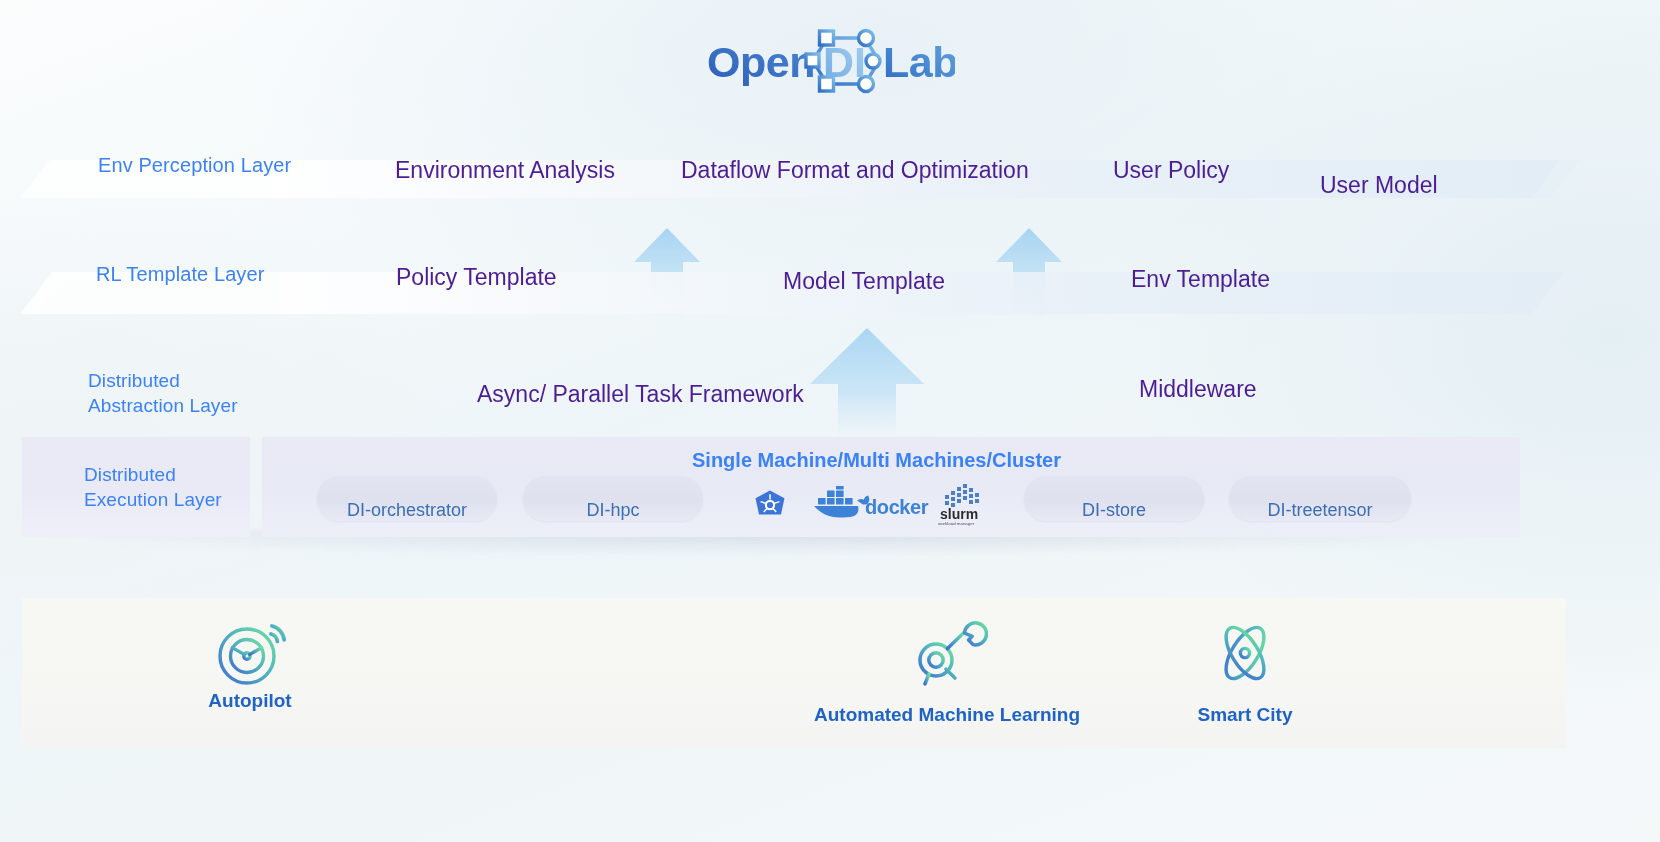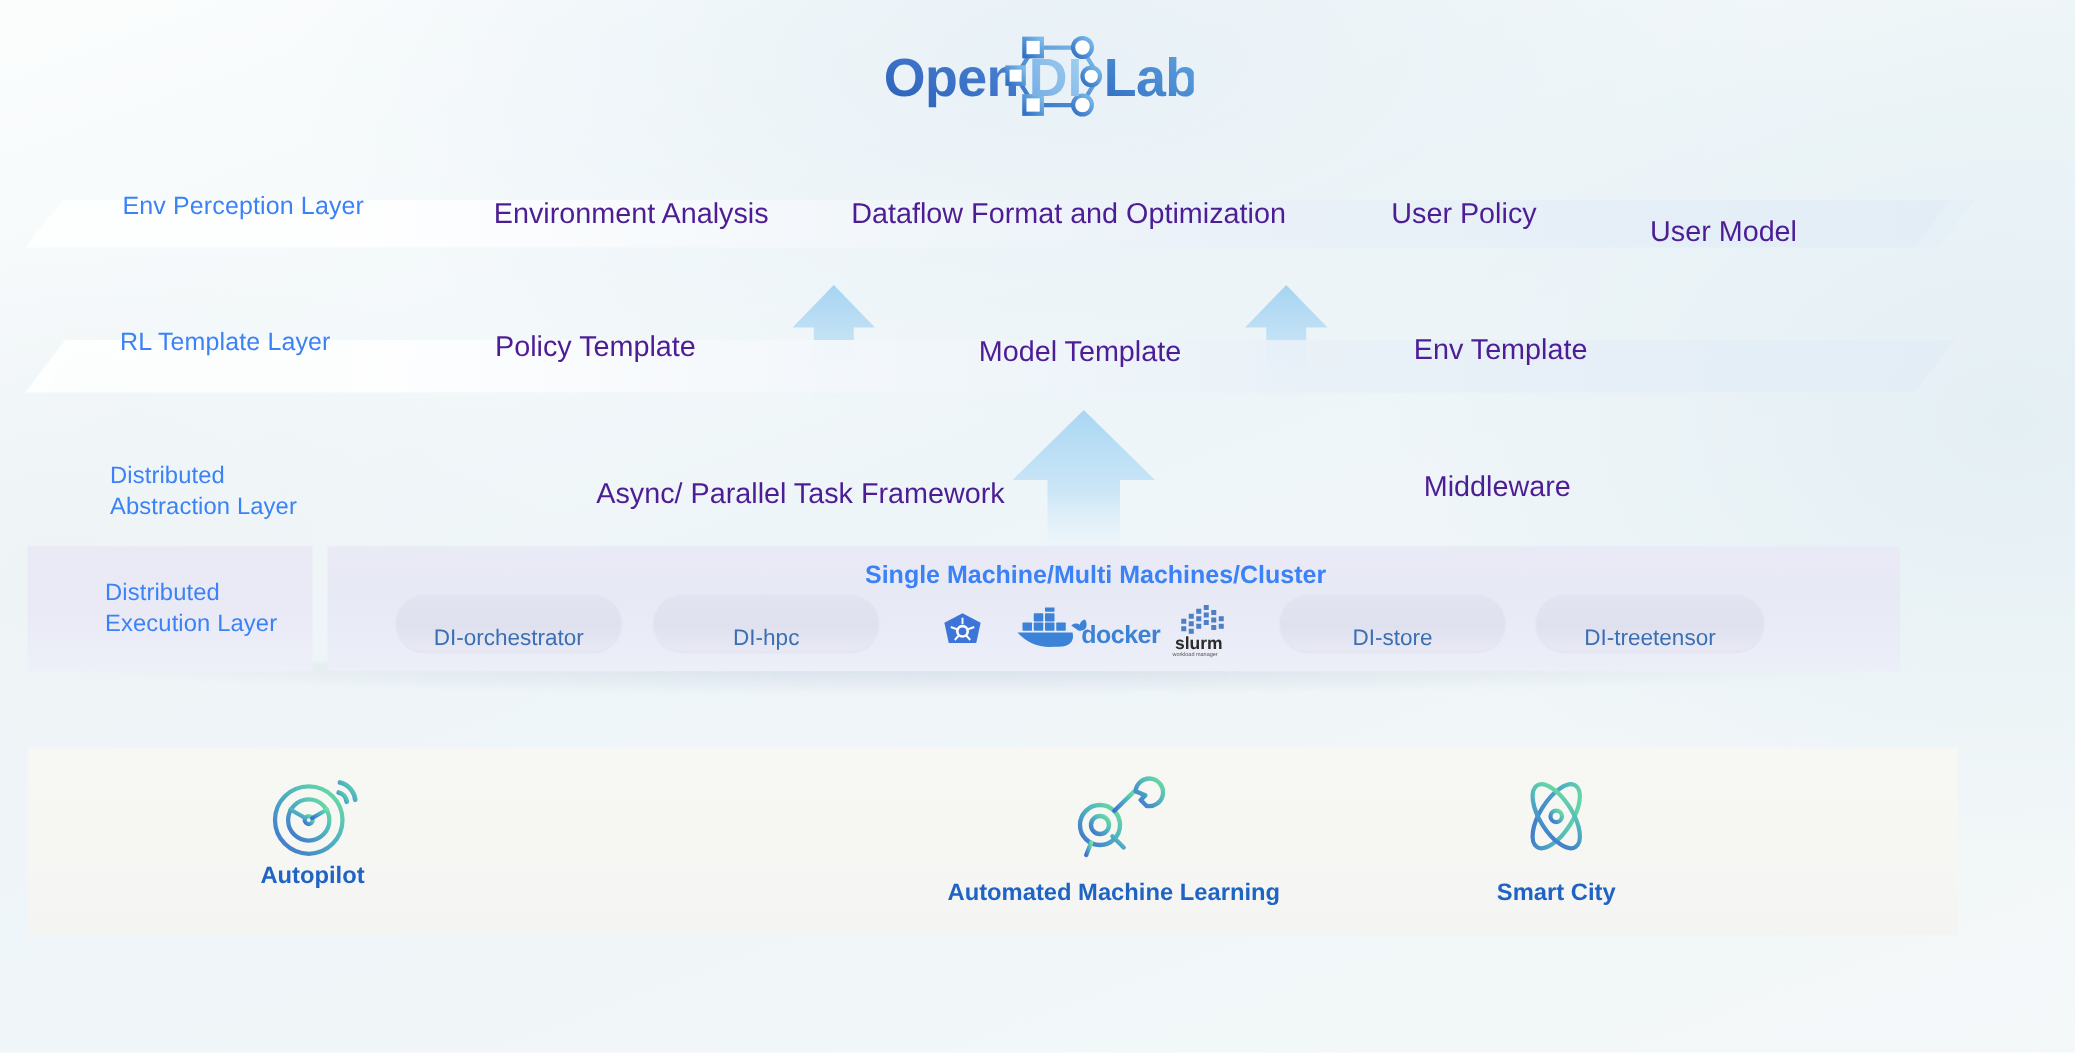--- a/index.html
+++ b/index.html
@@ -309,21 +309,21 @@
         <path d="M33.2 42.4 L21.4 35.6"></path>
         <path d="M38.8 42.4 L50.6 35.6"></path>
         <path d="M60 22 a8.5 8.5 0 0 1 6.4 7.4" stroke-width="3.8"></path>
         <path d="M61 14 a16 16 0 0 1 12.2 13.8" stroke-width="3.8"></path>
       </g>
     </svg>
     <span class="app-label" style="">Autopilot</span>
   </div>
 
 
-  <div class="app" style="left:756px; top:612px; width:270px;text-align:right;">
+  <div class="app" style="left:812px; top:612px; width:270px;text-align:right;">
     <svg class="app-icon" width="82" height="78" viewBox="0 0 82 78">
       <g fill="none" stroke="url(#appGrad)" stroke-width="3.5" stroke-linejoin="round" stroke-linecap="round">
         <circle cx="30" cy="48" r="16"></circle>
         <circle cx="30" cy="48" r="7.2"></circle>
         <path d="M41.5 36.6 L58 20.5"></path>
         <path d="M40 57 L49 66"></path>
         <path d="M23 62 L19 72"></path>
         <path d="M58.5 21 a11 11 0 1 1 8.6 11.6 l-4.5 -4.6 l3.6 -3.7 z"></path>
       </g>
     </svg>

